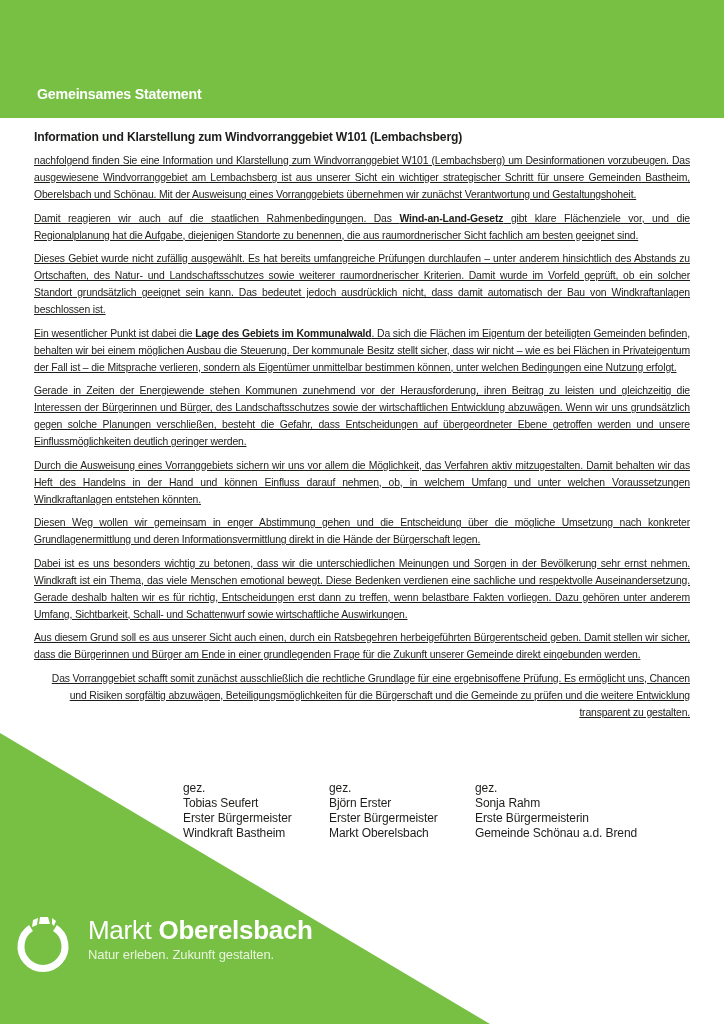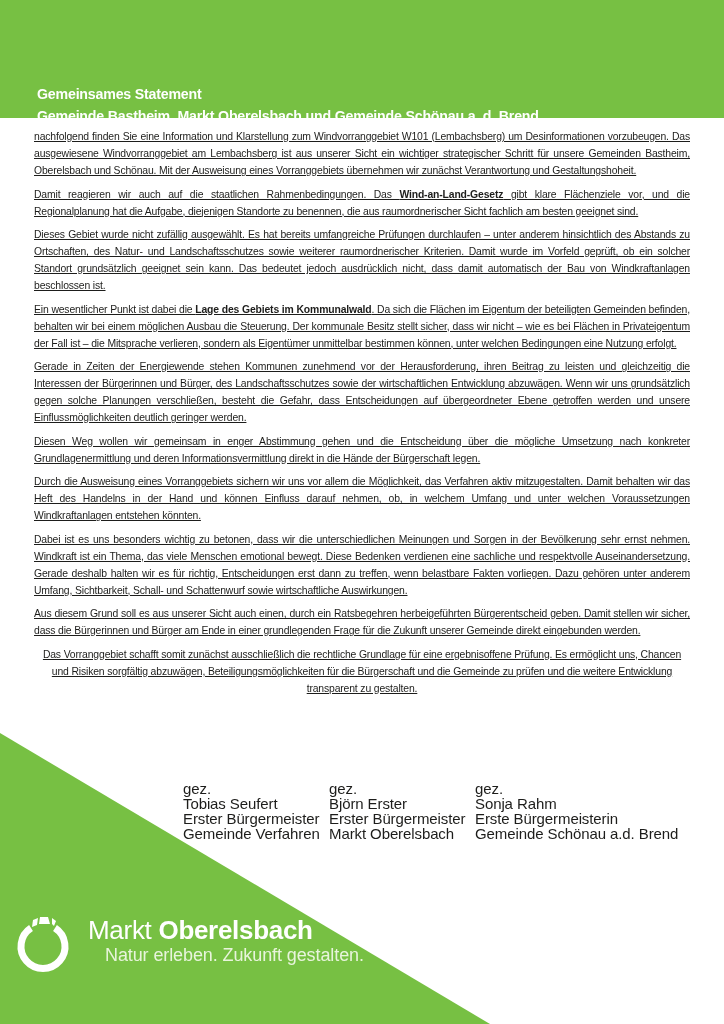--- a/index.html
+++ b/index.html
@@ -60,30 +60,30 @@
     }
     .salutation {
       margin: 0 0 12px 0;
     }
     .para {
       margin: 0 0 6.5px 0;
       text-align: justify;
       hyphens: manual;
       text-decoration: underline;
     }
-    .para.left { text-align: center; }
+    .para.left { text-align: right; }
     .para b { font-weight: bold; }
 
     .signatures {
       position: absolute;
       top: 781px;
       left: 183px;
       width: 470px;
       display: flex;
-      font-size: 15px;
+      font-size: 12px;
       line-height: 15px;
       letter-spacing: -0.1px;
     }
     .sig-col { width: 146px; }
     .sig-col div { white-space: nowrap; }
 
     .logo {
       position: absolute;
       left: 16px;
       top: 914px;
@@ -100,72 +100,71 @@
     .logo-text { display: flex; flex-direction: column; }
     .logo-name {
       font-size: 26px;
       line-height: 32px;
       white-space: nowrap;
       letter-spacing: -0.3px;
     }
     .logo-name .light { font-weight: normal; }
     .logo-name .bold { font-weight: bold; }
     .logo-tagline {
-      font-size: 18px;
+      font-size: 13px;
       line-height: 18px;
       color: #e8f4dc;
       white-space: nowrap;
       letter-spacing: -0.1px;
-      margin-left: 17px;
     }
   </style>
 </head>
 <body>
 
 <div class="header-band">
   <div class="header-text">
     <div>Gemeinsames Statement</div>
-    <div>Gemeinde Bastheim, Markt Oberelsbach und Gemeinde Schönau a. d. Brend</div>
   </div>
 </div>
 
 <svg class="corner-triangle" viewBox="0 0 724 1024" width="724" height="1024">
   <polygon points="0,733 490,1024 0,1024" fill="#77c043"></polygon>
 </svg>
 
 <div class="content">
+  <div class="doc-title">Information und Klarstellung zum Windvorranggebiet W101 (Lembachsberg)</div>
 
   <p class="para">nachfolgend finden Sie eine Information und Klarstellung zum Windvorranggebiet W101 (Lembachsberg) um Desinformationen vorzu­beugen. Das ausgewiesene Windvorranggebiet am Lembachsberg ist aus unserer Sicht ein wichtiger strategischer Schritt für unsere Gemeinden Bastheim, Oberelsbach und Schönau. Mit der Ausweisung eines Vorranggebiets übernehmen wir zunächst Verantwortung und Gestaltungshoheit.</p>
 
   <p class="para"><span>Damit reagieren wir auch auf die staatlichen Rahmenbedingungen. Das </span><b>Wind-an-Land-Gesetz</b><span> gibt klare Flächenziele vor, und die Regionalplanung hat die Aufgabe, diejenigen Standorte zu benennen, die aus raumordnerischer Sicht fachlich am besten geeignet sind.</span></p>
 
   <p class="para">Dieses Gebiet wurde nicht zufällig ausgewählt. Es hat bereits umfangreiche Prüfungen durchlaufen – unter anderem hinsichtlich des Abstands zu Ortschaften, des Natur- und Landschaftsschutzes sowie weiterer raumordnerischer Kriterien. Damit wurde im Vorfeld ge­prüft, ob ein solcher Standort grundsätzlich geeignet sein kann. Das bedeutet jedoch ausdrücklich nicht, dass damit automatisch der Bau von Windkraftanlagen beschlossen ist.</p>
 
   <p class="para"><span>Ein wesentlicher Punkt ist dabei die </span><b>Lage des Gebiets im Kommunalwald</b><span>. Da sich die Flächen im Eigentum der beteiligten Gemeinden befinden, behalten wir bei einem möglichen Ausbau die Steuerung. Der kommunale Besitz stellt sicher, dass wir nicht – wie es bei Flächen in Privateigentum der Fall ist – die Mitsprache verlieren, sondern als Eigentümer unmittelbar bestimmen können, unter welchen Bedingungen eine Nutzung erfolgt.</span></p>
 
   <p class="para">Gerade in Zeiten der Energiewende stehen Kommunen zunehmend vor der Herausforderung, ihren Beitrag zu leisten und gleichzeitig die Interessen der Bürgerinnen und Bürger, des Landschaftsschutzes sowie der wirtschaftlichen Entwicklung abzuwägen. Wenn wir uns grundsätzlich gegen solche Planungen verschließen, besteht die Gefahr, dass Entscheidungen auf übergeordneter Ebene getroffen werden und unsere Einflussmöglichkeiten deutlich geringer werden.</p>
 
+  <p class="para">Durch die Ausweisung eines Vorranggebiets sichern wir uns vor allem die Möglichkeit, das Verfahren aktiv mitzugestalten. Damit behalten wir das Heft des Handelns in der Hand und können Einfluss darauf nehmen, ob, in welchem Umfang und unter welchen Voraussetzungen Windkraftanlagen entstehen könnten.</p>
+
   <p class="para">Diesen Weg wollen wir gemeinsam in enger Abstimmung gehen und die Entscheidung über die mögliche Umsetzung nach konkreter Grundlagenermittlung und deren Informationsvermittlung direkt in die Hände der Bürgerschaft legen.</p>
-
-  <p class="para">Durch die Ausweisung eines Vorranggebiets sichern wir uns vor allem die Möglichkeit, das Verfahren aktiv mitzugestalten. Damit behalten wir das Heft des Handelns in der Hand und können Einfluss darauf nehmen, ob, in welchem Umfang und unter welchen Voraussetzungen Windkraftanlagen entstehen könnten.</p>
 
   <p class="para">Dabei ist es uns besonders wichtig zu betonen, dass wir die unterschiedlichen Meinungen und Sorgen in der Bevölkerung sehr ernst nehmen. Windkraft ist ein Thema, das viele Menschen emotional bewegt. Diese Bedenken verdienen eine sachliche und respektvolle Auseinandersetzung. Gerade deshalb halten wir es für richtig, Entscheidungen erst dann zu treffen, wenn belastbare Fakten vorliegen. Dazu gehören unter anderem Umfang, Sichtbarkeit, Schall- und Schattenwurf sowie wirtschaftliche Auswirkungen.</p>
 
   <p class="para">Aus diesem Grund soll es aus unserer Sicht auch einen, durch ein Ratsbegehren herbeigeführten Bürgerentscheid geben. Damit stellen wir sicher, dass die Bürgerinnen und Bürger am Ende in einer grundlegenden Frage für die Zukunft unserer Gemeinde direkt eingebunden werden.</p>
 
   <p class="para left">Das Vorranggebiet schafft somit zunächst ausschließlich die rechtliche Grundlage für eine ergebnisoffene Prüfung. Es ermöglicht uns, Chancen und Risiken sorgfältig abzuwägen, Beteiligungsmöglichkeiten für die Bürgerschaft und die Gemeinde zu prüfen und die weitere Entwicklung transparent zu gestalten.</p>
 
 </div>
 
 <div class="signatures">
   <div class="sig-col">
     <div>gez.</div>
     <div>Tobias Seufert</div>
     <div>Erster Bürgermeister</div>
-    <div>Gemeinde Verfahren</div>
+    <div>Windkraft Bastheim</div>
   </div>
   <div class="sig-col">
     <div>gez.</div>
     <div>Björn Erster</div>
     <div>Erster Bürgermeister</div>
     <div>Markt Oberelsbach</div>
   </div>
   <div class="sig-col">
     <div>gez.</div>
     <div>Sonja Rahm</div>

